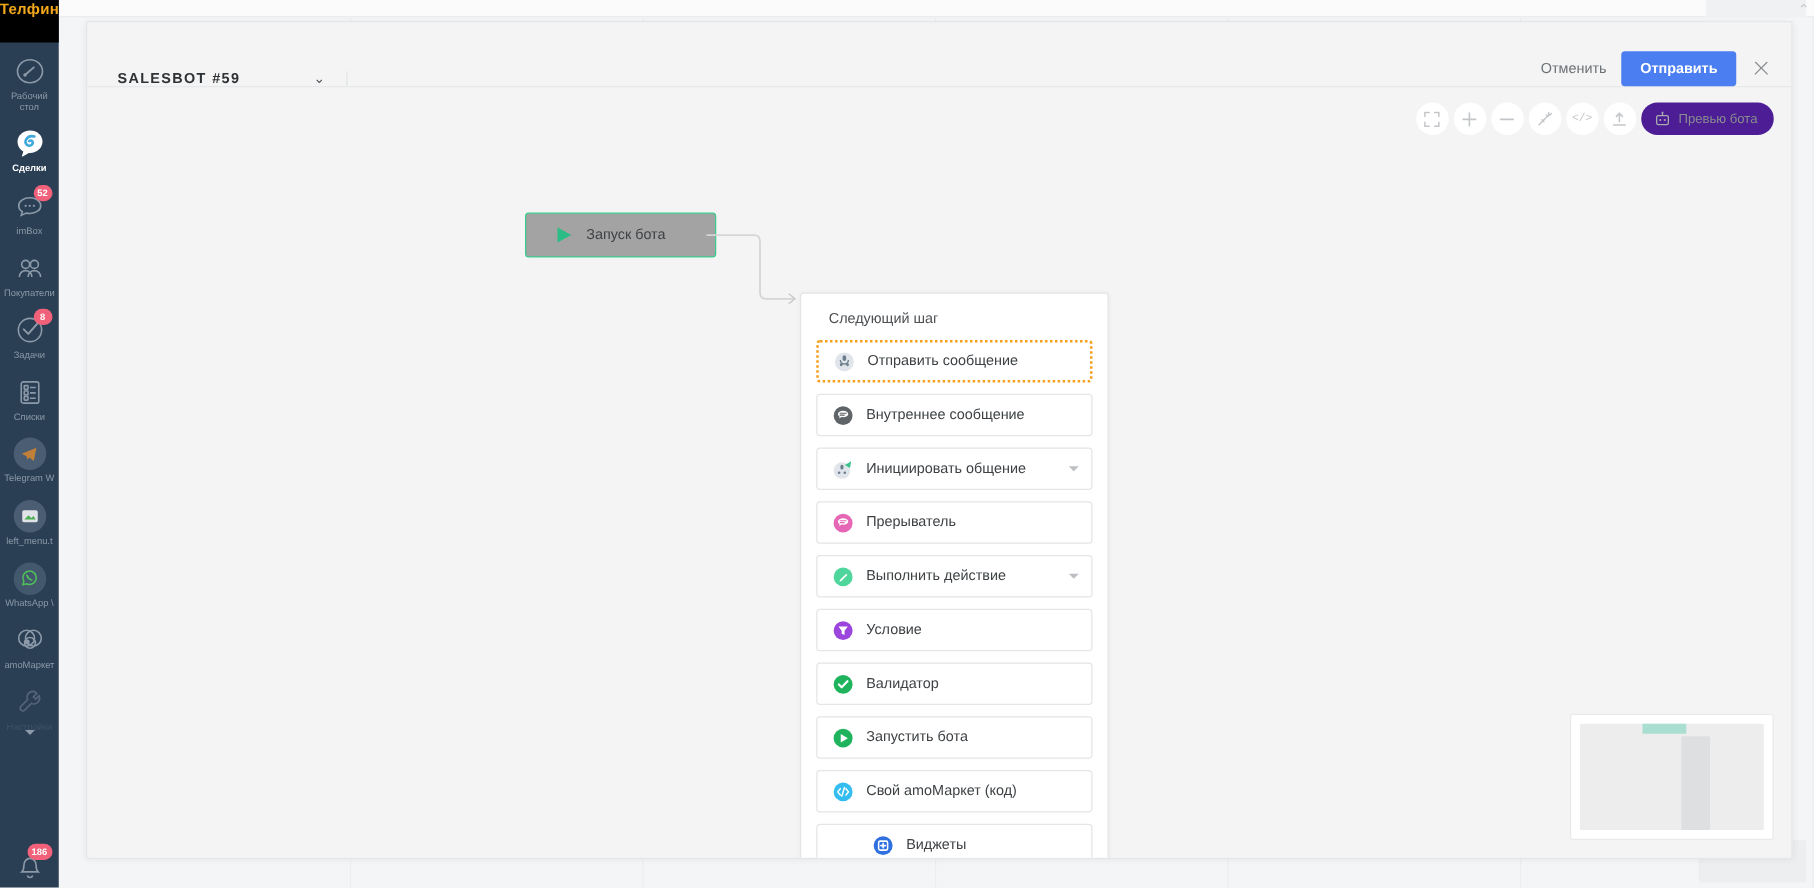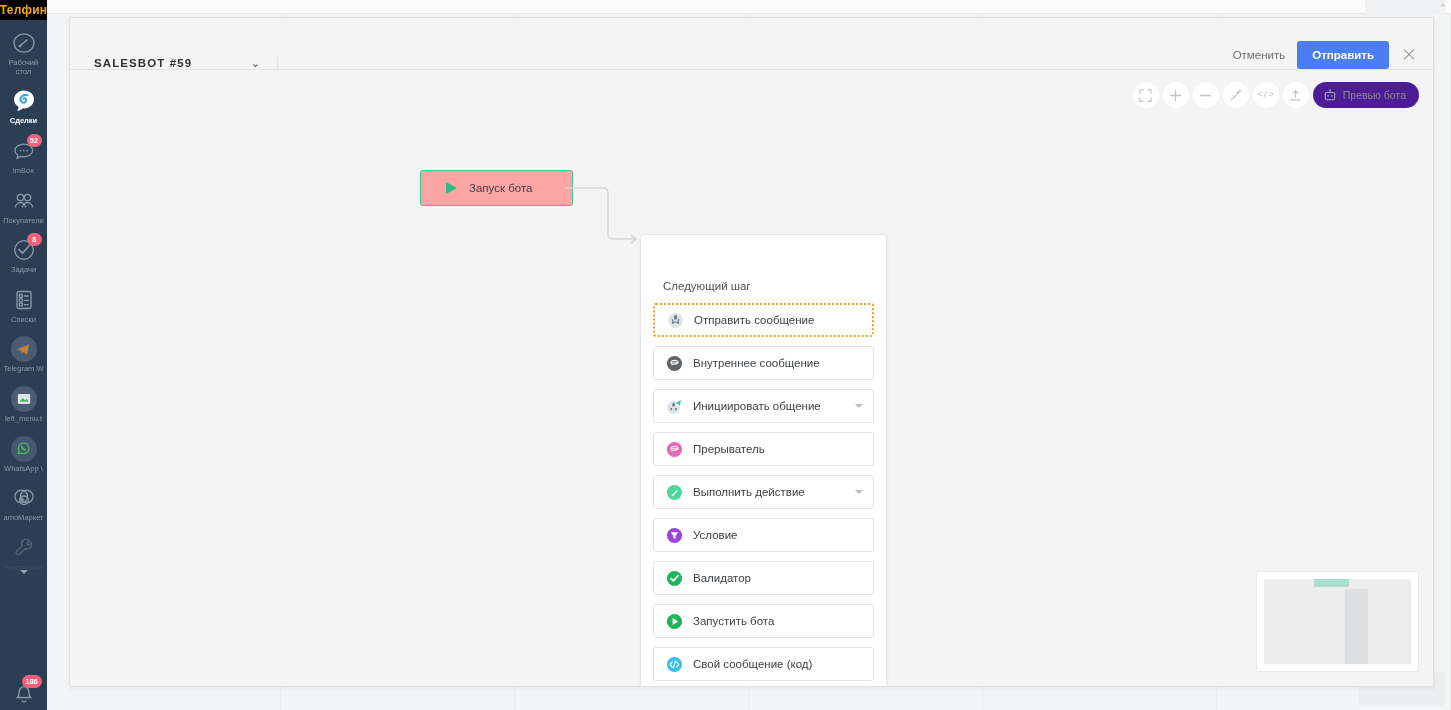--- a/index.html
+++ b/index.html
@@ -44,22 +44,22 @@
     color: #c6c8cb; font-size: 11px; line-height: 12px; text-align: center;
   }
 
   
   #sidebar {
     position: absolute; left: 0; top: 0; width: 47px; height: 710px;
     background: #2a3f54; z-index: 40;
     display: flex; flex-direction: column; align-items: center;
   }
   #brand {
-    width: 47px; height: 20px; background: #000;
-    display: flex; align-items: center; justify-content: center;
+    width: 47px; height: 34px; background: #000;
+    display: flex; align-items: flex-start; justify-content: center;
   }
   #brand-text {
     color: #f3a81c; font-size: 12px; font-weight: bold; letter-spacing: .2px;
     white-space: nowrap;
   }
   .nav-item {
     position: relative; width: 32px;
     display: flex; flex-direction: column; align-items: center;
     padding-top: 9px; padding-bottom: 2px;
     cursor: pointer;
@@ -168,40 +168,40 @@
     height: 26px; border-radius: 13px; background: #4c1d95; border: none;
     display: flex; align-items: center; gap: 6px;
     padding: 0 13px 0 10px; cursor: pointer;
     font-size: 10.5px; color: #8a8d90; font-family: inherit;
   }
 
   
   #start-node {
     position: absolute; left: 350px; top: 100px;
     width: 153px; height: 36px;
-    background: #fca5a5; border: 1px solid #3ccb8e; border-radius: 3px;
+    background: #a3a3a3; border: 1px solid #3ccb8e; border-radius: 3px;
     display: flex; align-items: center; gap: 11px; padding-left: 24px;
     cursor: pointer;
   }
   #start-node-label { font-size: 11.5px; color: #3e4245; }
 
   
   #connector { position: absolute; left: 495px; top: 100px; z-index: 1; }
 
   
   #step-panel {
     position: absolute; left: 570px; top: 164px;
     width: 247px;
     background: #fff; border: 1px solid #e4e5e7; border-radius: 3px;
     box-shadow: 0 1px 4px rgba(0,0,0,.05);
     padding: 12px 12px 12px 12px;
     z-index: 5;
   }
   #step-panel-title {
-    font-size: 11.5px; color: #4d5154; padding: 2px 0 11px 10px; margin-top: 31px;
+    font-size: 11.5px; color: #4d5154; padding: 2px 0 11px 10px;
   }
   .step-item {
     position: relative;
     height: 34px; margin-bottom: 9px;
     background: #fff; border: 1px solid #e4e5e7; border-radius: 3px;
     display: flex; align-items: center; gap: 10px; padding: 0 10px 0 12px;
     cursor: pointer;
   }
   .step-item:last-child { margin-bottom: 0; padding-left: 44px; }
   .step-item.selected {
@@ -568,21 +568,21 @@
         <span class="step-label">Запустить бота</span>
       </div>
 
       <div class="step-item">
         <span class="step-icon">
           <svg width="17" height="17" viewBox="0 0 18 18">
             <circle cx="9" cy="9" r="8" fill="#36bdf0"></circle>
             <path d="M6.6 6.3 L4.4 9 L6.6 11.7 M11.4 6.3 L13.6 9 L11.4 11.7 M10.1 5.4 L7.9 12.6" fill="none" stroke="#fff" stroke-width="1.25" stroke-linecap="round" stroke-linejoin="round"></path>
           </svg>
         </span>
-        <span class="step-label">Свой сообщение (код)</span>
+        <span class="step-label">Свой amoМаркет (код)</span>
       </div>
 
       <div class="step-item">
         <span class="step-icon">
           <svg width="17" height="17" viewBox="0 0 18 18">
             <circle cx="9" cy="9" r="8" fill="#2f6fe0"></circle>
             <rect x="5.2" y="5.2" width="7.6" height="7.6" rx="1.3" fill="none" stroke="#fff" stroke-width="1.3"></rect>
             <path d="M9 7.1v3.8M7.1 9h3.8" stroke="#fff" stroke-width="1.3" stroke-linecap="round"></path>
           </svg>
         </span>

